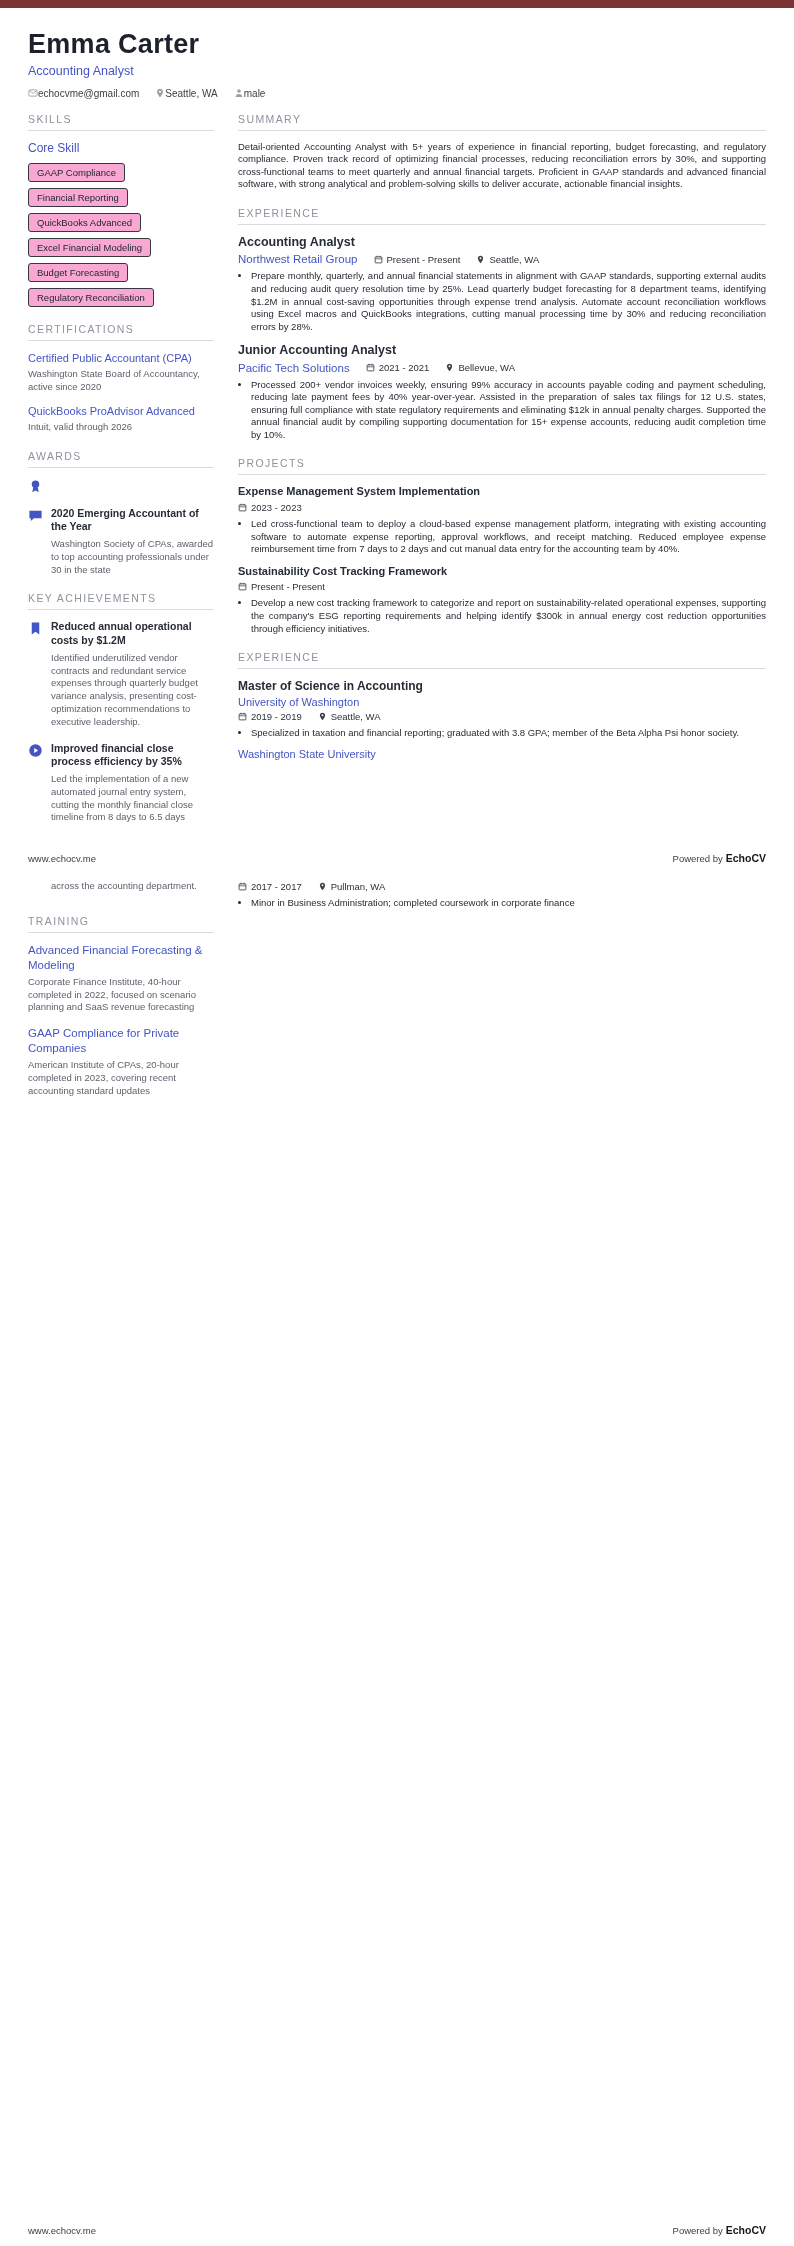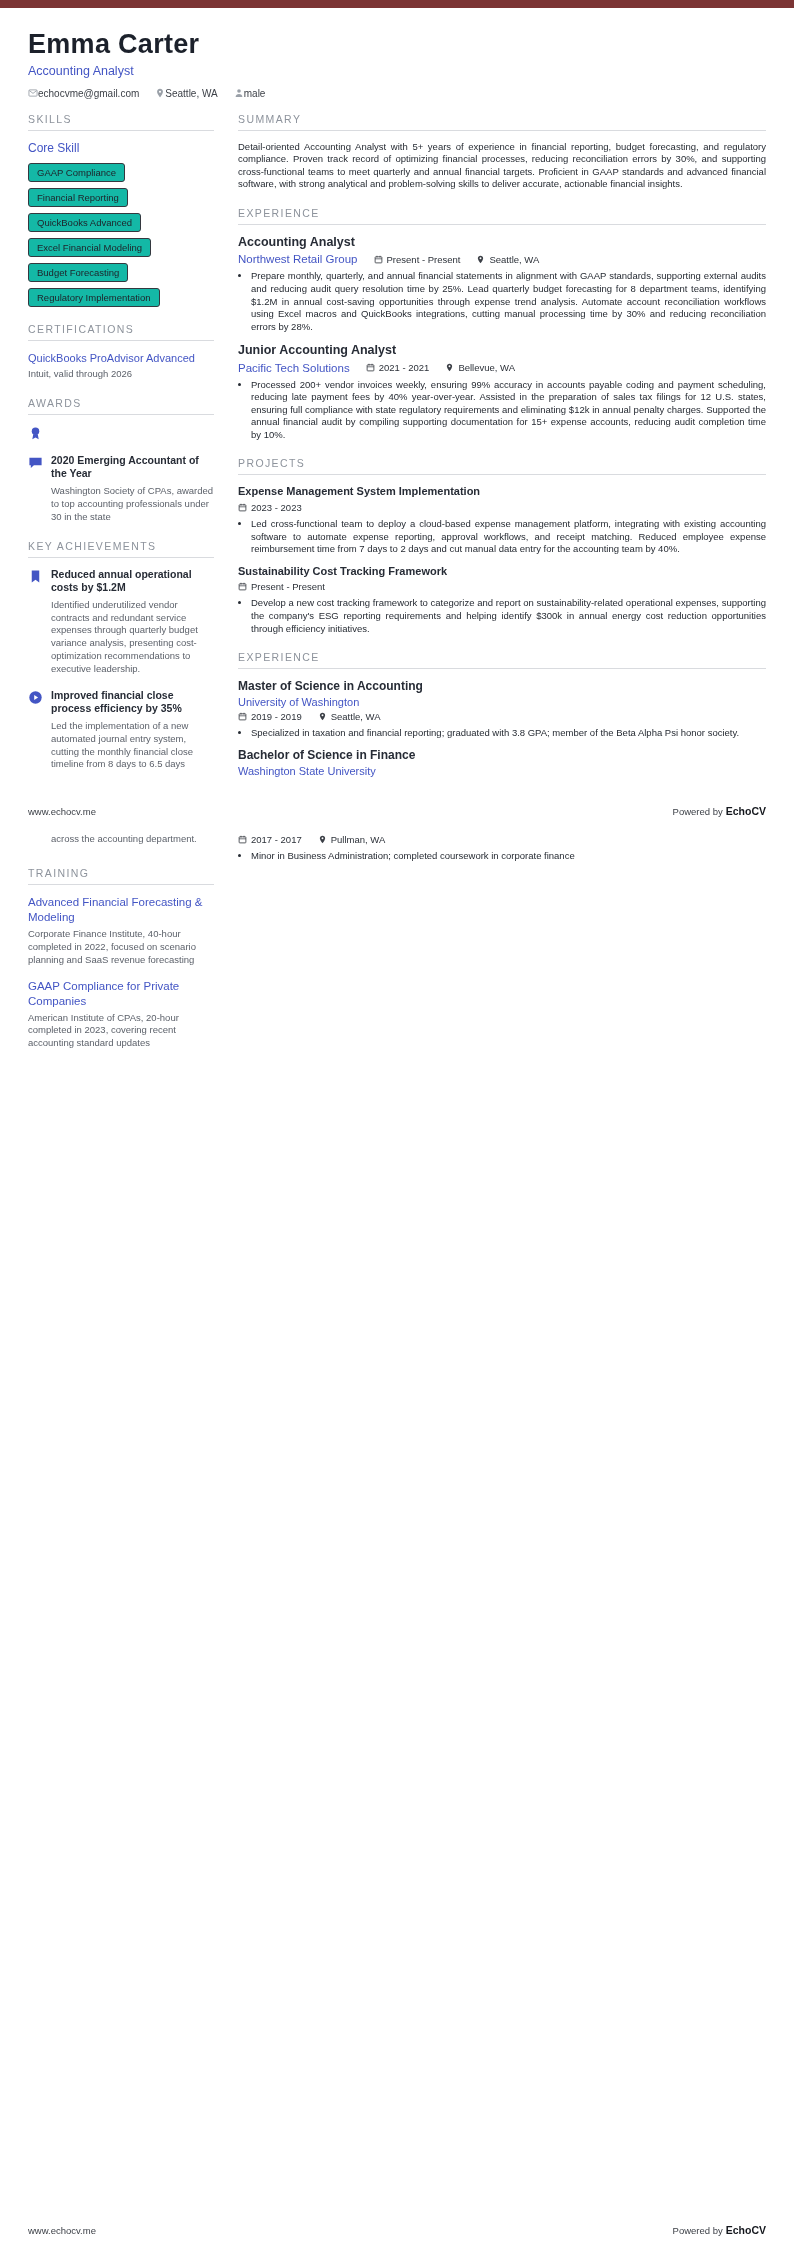--- a/index.html
+++ b/index.html
@@ -39,21 +39,21 @@
   .sec-h{
     font-size:10.5px;letter-spacing:1.4px;color:var(--heading);
     padding-bottom:5px;border-bottom:1px solid var(--rule);
     margin-bottom:10px;font-weight:400;
   }
 
   
   .group-title{color:var(--accent);font-size:12px;margin:2px 0 8px 0;}
   .pill{
     display:table;border:1px solid #34383f;border-radius:3px;
-    padding:3px 8px;font-size:9.5px;color:#1e2229;margin-bottom:6px;background:#14b8a6;
+    padding:3px 8px;font-size:9.5px;color:#1e2229;margin-bottom:6px;background:#f9a8d4;
   }
   .cert{margin-bottom:10px;}
   .link-title{color:var(--accent);font-size:11px;line-height:1.3;margin-bottom:3px;}
   .desc{font-size:9.5px;line-height:1.35;color:var(--muted);}
   .ico-item{display:flex;gap:8px;margin-bottom:13px;}
   .blue-ico{width:15px;height:15px;color:var(--accent);flex:none;margin-top:1px;}
   .blue-ico svg{width:15px;height:15px;display:block;}
   .ico-title{font-size:10.5px;font-weight:700;color:#272c36;line-height:1.3;}
   .ico-item .desc{margin-top:4px;}
   .cont-text{font-size:9.5px;line-height:1.35;color:var(--muted);margin:2px 0 22px 23px;}
@@ -132,25 +132,29 @@
     <aside class="left">
 
       <section class="sec">
         <div class="sec-h">SKILLS</div>
         <div class="group-title">Core Skill</div>
         <div class="pill">GAAP Compliance</div>
         <div class="pill">Financial Reporting</div>
         <div class="pill">QuickBooks Advanced</div>
         <div class="pill">Excel Financial Modeling</div>
         <div class="pill">Budget Forecasting</div>
-        <div class="pill">Regulatory Implementation</div>
+        <div class="pill">Regulatory Reconciliation</div>
       </section>
 
       <section class="sec">
         <div class="sec-h">CERTIFICATIONS</div>
+        <div class="cert">
+          <div class="link-title">Certified Public Accountant (CPA)</div>
+          <div class="desc">Washington State Board of Accountancy, active since 2020</div>
+        </div>
         <div class="cert">
           <div class="link-title">QuickBooks ProAdvisor Advanced</div>
           <div class="desc">Intuit, valid through 2026</div>
         </div>
       </section>
 
       <section class="sec">
         <div class="sec-h">AWARDS</div>
         <div class="ico-item">
           <span class="blue-ico">
@@ -338,21 +342,20 @@
               </span>
               <span>Seattle, WA</span>
             </span>
           </div>
           <ul class="bullets">
             <li>Specialized in taxation and financial reporting; graduated with 3.8 GPA; member of the Beta Alpha Psi honor society.</li>
           </ul>
         </article>
 
         <article class="edu">
-          <h3 class="degree">Bachelor of Science in Finance</h3>
           <div class="school">Washington State University</div>
         </article>
       </section>
     </main>
   </div>
 
   <div class="footer">
     <a class="footer-url" href="#">www.echocv.me</a>
     <span class="powered"><span>Powered by</span><b>EchoCV</b></span>
   </div>

